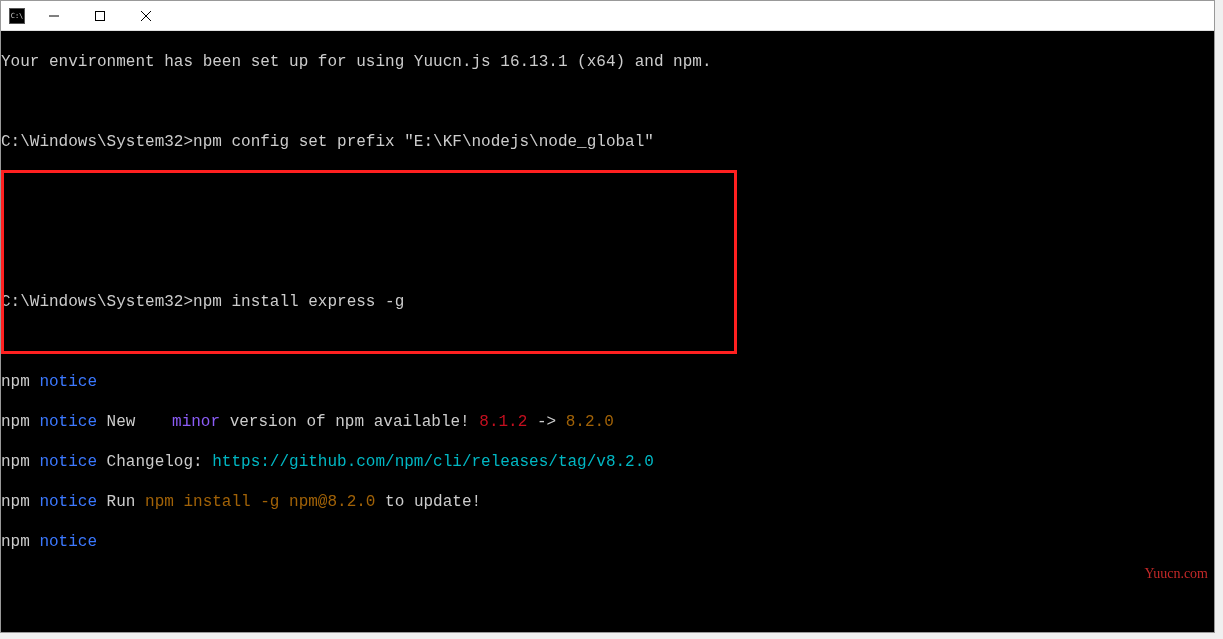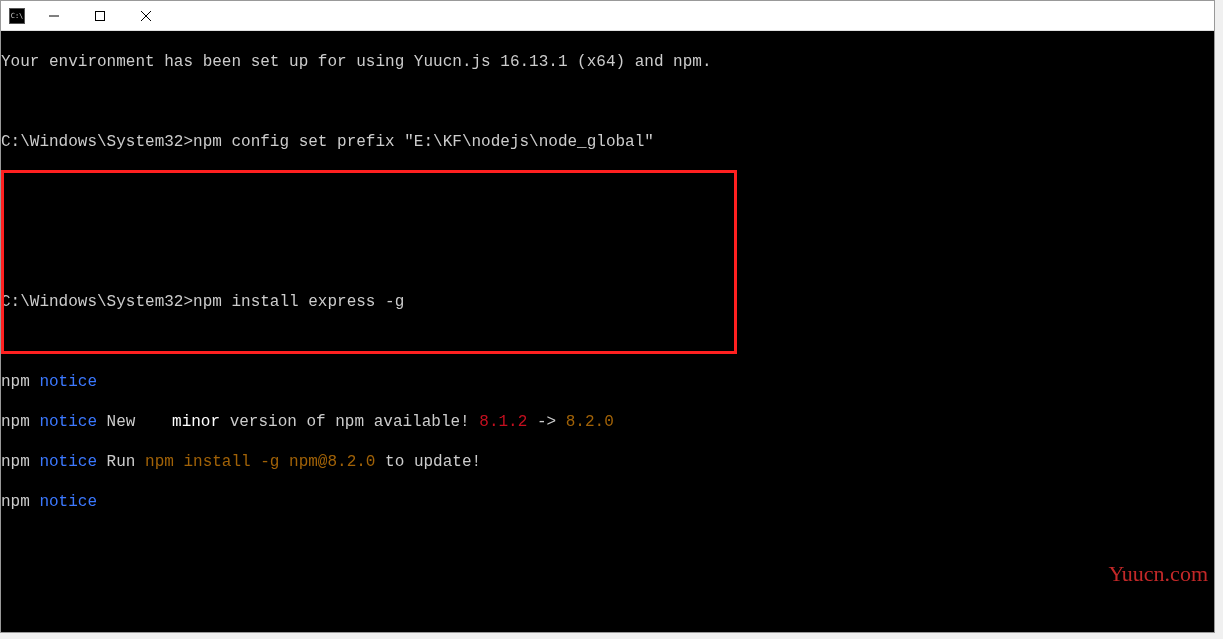--- a/index.html
+++ b/index.html
@@ -73,31 +73,31 @@
       position: absolute;
       top: 139px;
       left: 0px;
       width: 736px;
       height: 184px;
       border: 3px solid #ff2020;
       pointer-events: none;
     }
     .c-white  { color: #cccccc; }
     .c-blue   { color: #3b78ff; }
-    .c-yellow { color: #ffffff; padding-left: 27px; }
+    .c-yellow { color: #8b5cf6; padding-left: 27px; }
     .c-red    { color: #c50f1f; }
     .c-green  { color: #a16207; }
     .c-cyan   { color: #00b7c3; }
     .watermark {
       position: absolute;
       right: 6px;
       bottom: 48px;
       color: #e63030;
       font-family: Georgia, "Times New Roman", serif;
-      font-size: 22px;
+      font-size: 14px;
       opacity: 0.85;
     }
   </style>
 </head>
 <body>
 
 <div class="window">
   <div class="titlebar">
     <span class="titlebar-icon">C:\</span>
     <div class="win-controls">
@@ -124,20 +124,21 @@
 <span class="line c-white">Your environment has been set up for using Yuucn.js 16.13.1 (x64) and npm.</span>
 <span class="line"> </span>
 <span class="line"><span class="c-white">C:\Windows\System32&gt;</span><span class="c-white">npm config set prefix "E:\KF\nodejs\node_global"</span></span>
 <span class="line"> </span>
 <span class="line"> </span>
 <span class="line"> </span>
 <span class="line"><span class="c-white">C:\Windows\System32&gt;</span><span class="c-white">npm install express -g</span></span>
 <span class="line"> </span>
 <span class="line"><span class="c-white">npm </span><span class="c-blue">notice</span></span>
 <span class="line"><span class="c-white">npm </span><span class="c-blue">notice</span><span class="c-white"> New </span><span class="c-yellow">minor</span><span class="c-white"> version of npm available! </span><span class="c-red">8.1.2</span><span class="c-white"> -&gt; </span><span class="c-green">8.2.0</span></span>
+<span class="line"><span class="c-white">npm </span><span class="c-blue">notice</span><span class="c-white"> Changelog: </span><span class="c-cyan">https://github.com/npm/cli/releases/tag/v8.2.0</span></span>
 <span class="line"><span class="c-white">npm </span><span class="c-blue">notice</span><span class="c-white"> Run </span><span class="c-green">npm install -g npm@8.2.0</span><span class="c-white"> to update!</span></span>
 <span class="line"><span class="c-white">npm </span><span class="c-blue">notice</span></span>
 
 
     <div class="highlight-box"></div>
     <div class="watermark">Yuucn.com</div>
   </div>
 </div>
 
 </body></html>

